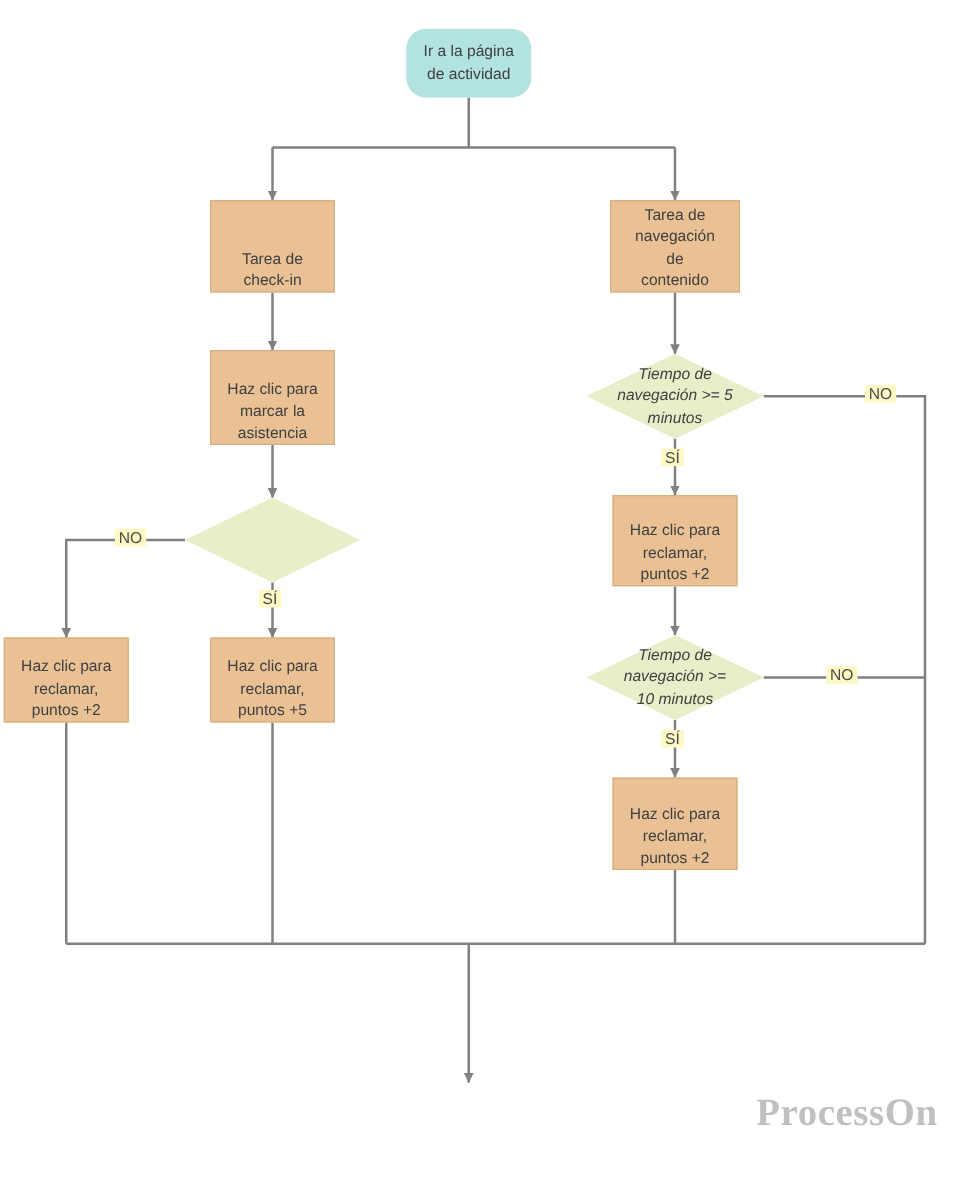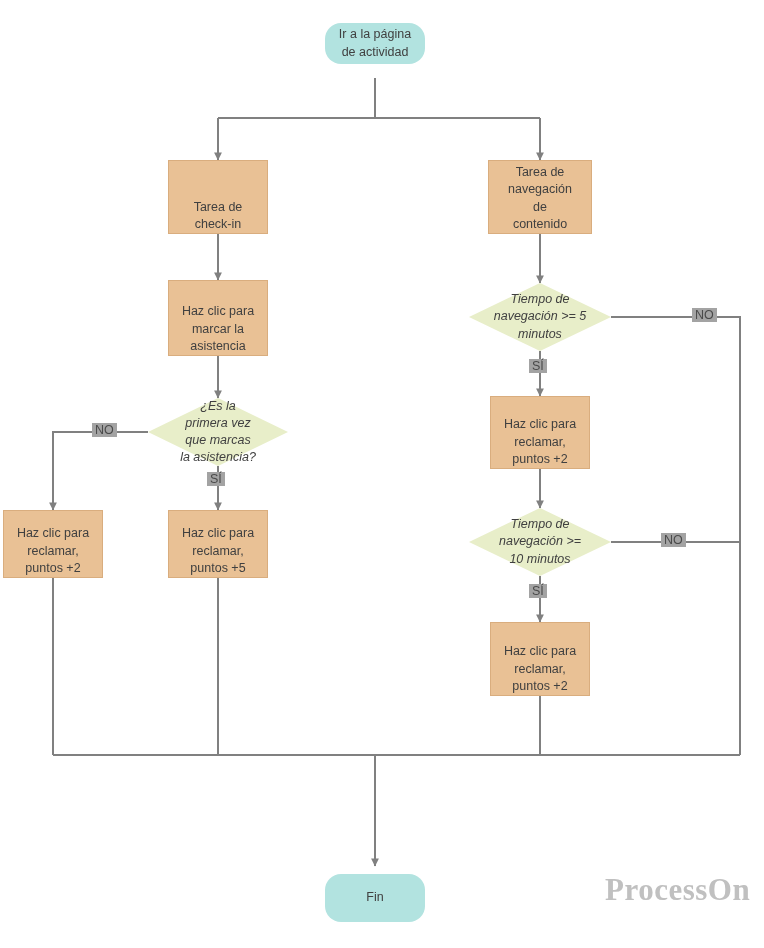--- a/index.html
+++ b/index.html
@@ -57,21 +57,21 @@
   }
   .node-decision .dlabel {
     position: relative;
     z-index: 2;
     padding: 0 6px;
   }
   .edge-label {
     position: absolute;
     color: #4a4a4a;
     font-size: 12.5px;
-    background: #a3a3a3;
+    background: #fef9c3;
     padding: 0 3px;
     z-index: 4;
     white-space: nowrap;
   }
   .watermark {
     position: absolute;
     color: #c0c0c0;
     font-family: "Liberation Serif", serif;
     font-weight: bold;
     font-size: 31px;
@@ -112,21 +112,21 @@
       <path d="M611,542 L740,542"></path>
 
       <path d="M53,578 L53,755"></path>
       <path d="M218,578 L218,755"></path>
       <path d="M540,696 L540,755"></path>
       <path d="M53,755 L740,755"></path>
       <path d="M375,755 L375,866" marker-end="url(#arrow)"></path>
     </g>
   </svg>
 
-  <div class="node node-terminal" style="left:325px; top:23px; width:100px; height:41px;">
+  <div class="node node-terminal" style="left:325px; top:23px; width:100px; height:55px;">
     <span style="white-space:pre-line">Ir a la página
 de actividad</span>
   </div>
 
   <div class="node node-process" style="left:168px; top:160px; width:100px; height:74px;">
     <span style="white-space:pre-line">Tarea de
 check-in</span>
   </div>
 
   <div class="node node-process" style="left:488px; top:160px; width:104px; height:74px;">
@@ -139,24 +139,20 @@
   <div class="node node-process" style="left:168px; top:280px; width:100px; height:76px;">
     <span style="white-space:pre-line">Haz clic para
 marcar la
 asistencia</span>
   </div>
 
   <div class="node node-decision" style="left:148px; top:398px; width:140px; height:68px;">
     <svg class="diamond-shape" viewBox="0 0 140 68" preserveAspectRatio="none">
       <polygon points="70,0 140,34 70,68 0,34" fill="#e8eec9"></polygon>
     </svg>
-    <span class="dlabel" style="white-space:pre-line">¿Es la
-primera vez
-que marcas
-la asistencia?</span>
   </div>
 
   <div class="node node-process" style="left:3px; top:510px; width:100px; height:68px;">
     <span style="white-space:pre-line">Haz clic para
 reclamar,
 puntos +2</span>
   </div>
 
   <div class="node node-process" style="left:168px; top:510px; width:100px; height:68px;">
     <span style="white-space:pre-line">Haz clic para
@@ -187,23 +183,20 @@
 navegación &gt;=
 10 minutos</span>
   </div>
 
   <div class="node node-process" style="left:490px; top:622px; width:100px; height:74px;">
     <span style="white-space:pre-line">Haz clic para
 reclamar,
 puntos +2</span>
   </div>
 
-  <div class="node node-terminal" style="left:325px; top:874px; width:100px; height:48px;">
-    <span style="white-space:pre-line">Fin</span>
-  </div>
 
   <div class="edge-label" style="left:92px; top:423px;">NO</div>
   <div class="edge-label" style="left:207px; top:472px;">SÍ</div>
   <div class="edge-label" style="left:692px; top:308px;">NO</div>
   <div class="edge-label" style="left:529px; top:359px;">SÍ</div>
   <div class="edge-label" style="left:661px; top:533px;">NO</div>
   <div class="edge-label" style="left:529px; top:584px;">SÍ</div>
 
   <div class="watermark" style="left:577px; top:872px;">ProcessOn</div>
 

